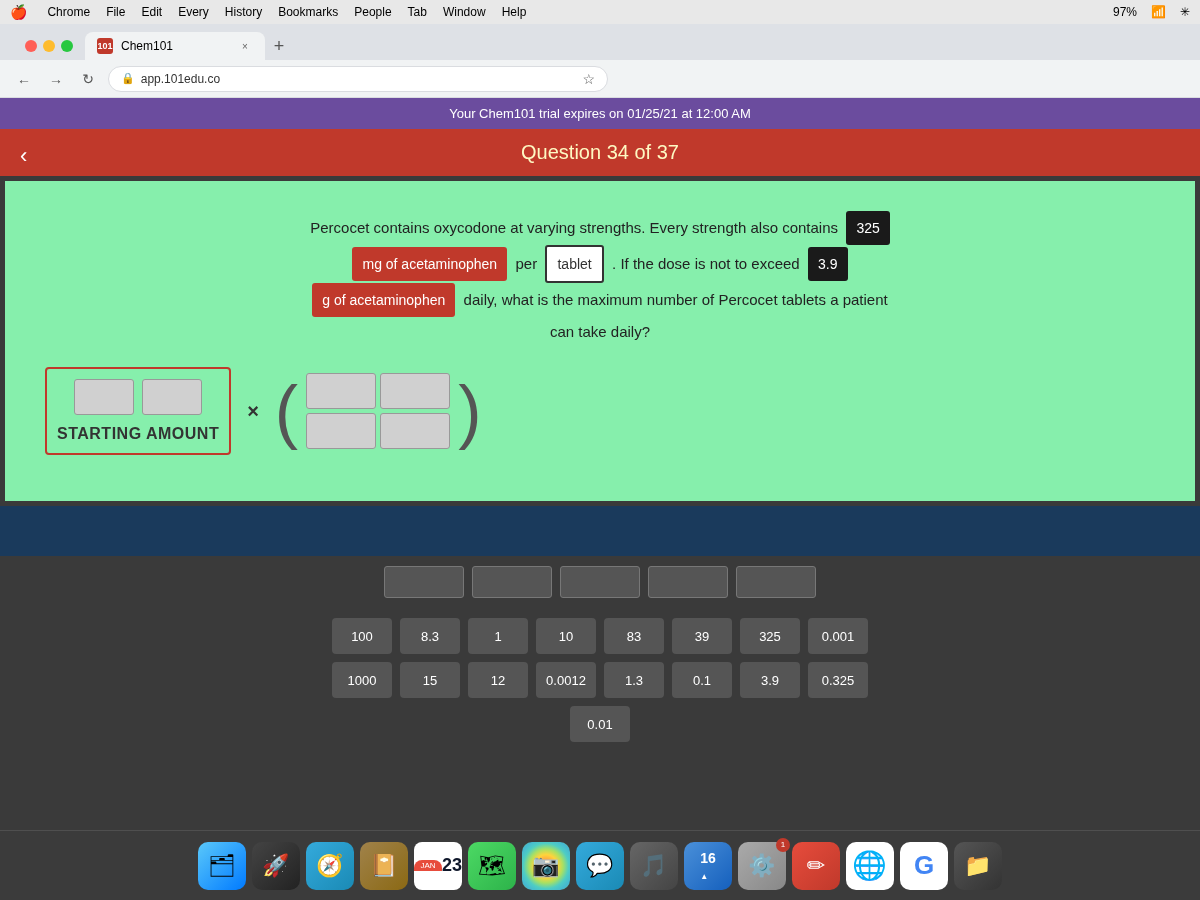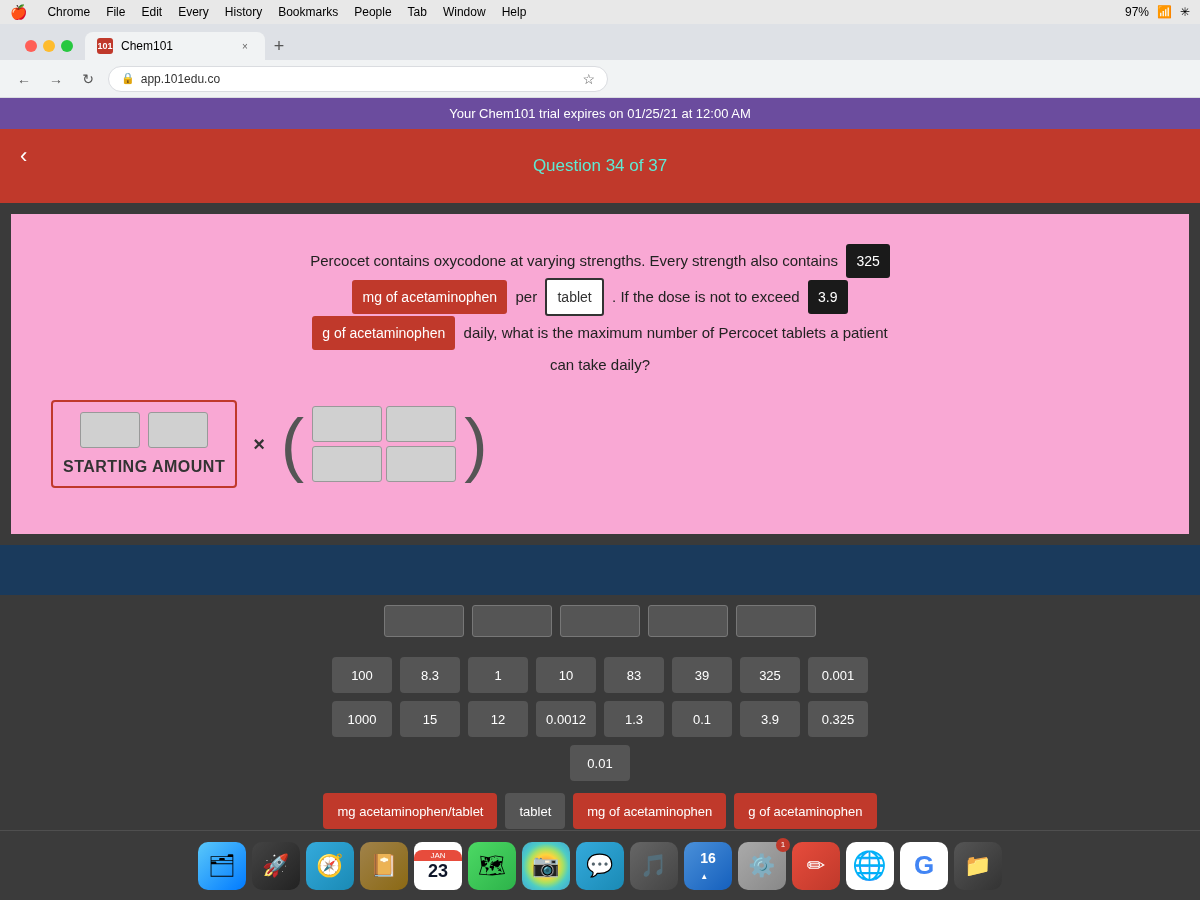--- a/index.html
+++ b/index.html
@@ -149,42 +149,42 @@
       background: #6b4c9e;
       color: white;
       text-align: center;
       padding: 8px;
       font-size: 13px;
     }
 
     
     .question-header {
       background: #c0392b;
-      color: #5eead4;
+      color: #fef9c3;
       text-align: center;
-      padding: 27px;
-      font-size: 17px;
+      padding: 12px;
+      font-size: 20px;
       font-weight: 500;
     }
 
     
     .back-btn {
       position: absolute;
       left: 20px;
       top: 45px;
       color: white;
       font-size: 22px;
       cursor: pointer;
       z-index: 10;
     }
 
     
     .quiz-container {
-      background: #f9a8d4;
-      margin: 11px;
+      background: #86efac;
+      margin: 5px;
       padding: 30px 20px 20px;
       min-height: 320px;
     }
 
     
     .question-text {
       text-align: center;
       font-size: 15px;
       color: #222;
       line-height: 1.8;
@@ -409,21 +409,21 @@
     .dock-settings { background: linear-gradient(135deg, #aaa, #888); }
     .dock-cal { background: white; }
     .dock-chrome { background: white; }
     .dock-g { background: white; }
     .dock-finder-bg { background: linear-gradient(135deg, #5ac8fa, #007aff); }
 
     .menubar-right {
       margin-left: auto;
       display: flex;
       align-items: center;
-      gap: 8px;
+      gap: 14px;
       font-size: 12px;
     }
 
     .q-line {
       text-align: center;
       color: #222;
       font-size: 15px;
       line-height: 2;
     }
   </style>
@@ -566,44 +566,38 @@
         <button class="num-btn">1.3</button>
         <button class="num-btn">0.1</button>
         <button class="num-btn">3.9</button>
         <button class="num-btn">0.325</button>
       </div>
 
       <div class="btn-row">
         <button class="num-btn">0.01</button>
       </div>
 
-      <div class="unit-row">
-        <button class="unit-btn">mg acetaminophen/tablet</button>
-        <button class="unit-btn-dark">tablet</button>
-        <button class="unit-btn">mg of acetaminophen</button>
-        <button class="unit-btn">g of acetaminophen</button>
-      </div>
     </div>
   </div>
 </div>
 
 <div class="dock">
   <div class="dock-item dock-finder-bg">
     <span style="font-size:22px;">🗂</span>
   </div>
   <div class="dock-item dock-launchpad">
     <span style="font-size:22px;">🚀</span>
   </div>
   <div class="dock-item dock-safari">
     <span style="font-size:22px;">🧭</span>
   </div>
   <div class="dock-item" style="background: linear-gradient(135deg, #a0824a, #8b6914);">
     <span style="font-size:22px;">📔</span>
   </div>
-  <div class="dock-item dock-cal" style="flex-direction:column; font-size:10px; color:#333; border-radius:8px;">
+  <div class="dock-item dock-cal" style="flex-direction:row; font-size:10px; color:#333; border-radius:8px;">
     <div style="background:#e74c3c; color:white; width:100%; text-align:center; font-size:8px; border-radius:8px 8px 0 0; padding:1px 0;">JAN</div>
     <div style="font-size:18px; font-weight:bold; color:#0f172a;">23</div>
   </div>
   <div class="dock-item dock-maps">
     <span style="font-size:22px;">🗺</span>
   </div>
   <div class="dock-item dock-photos">
     <span style="font-size:22px;">📷</span>
   </div>
   <div class="dock-item" style="background: linear-gradient(135deg, #34aadc, #1a8ab5);">

